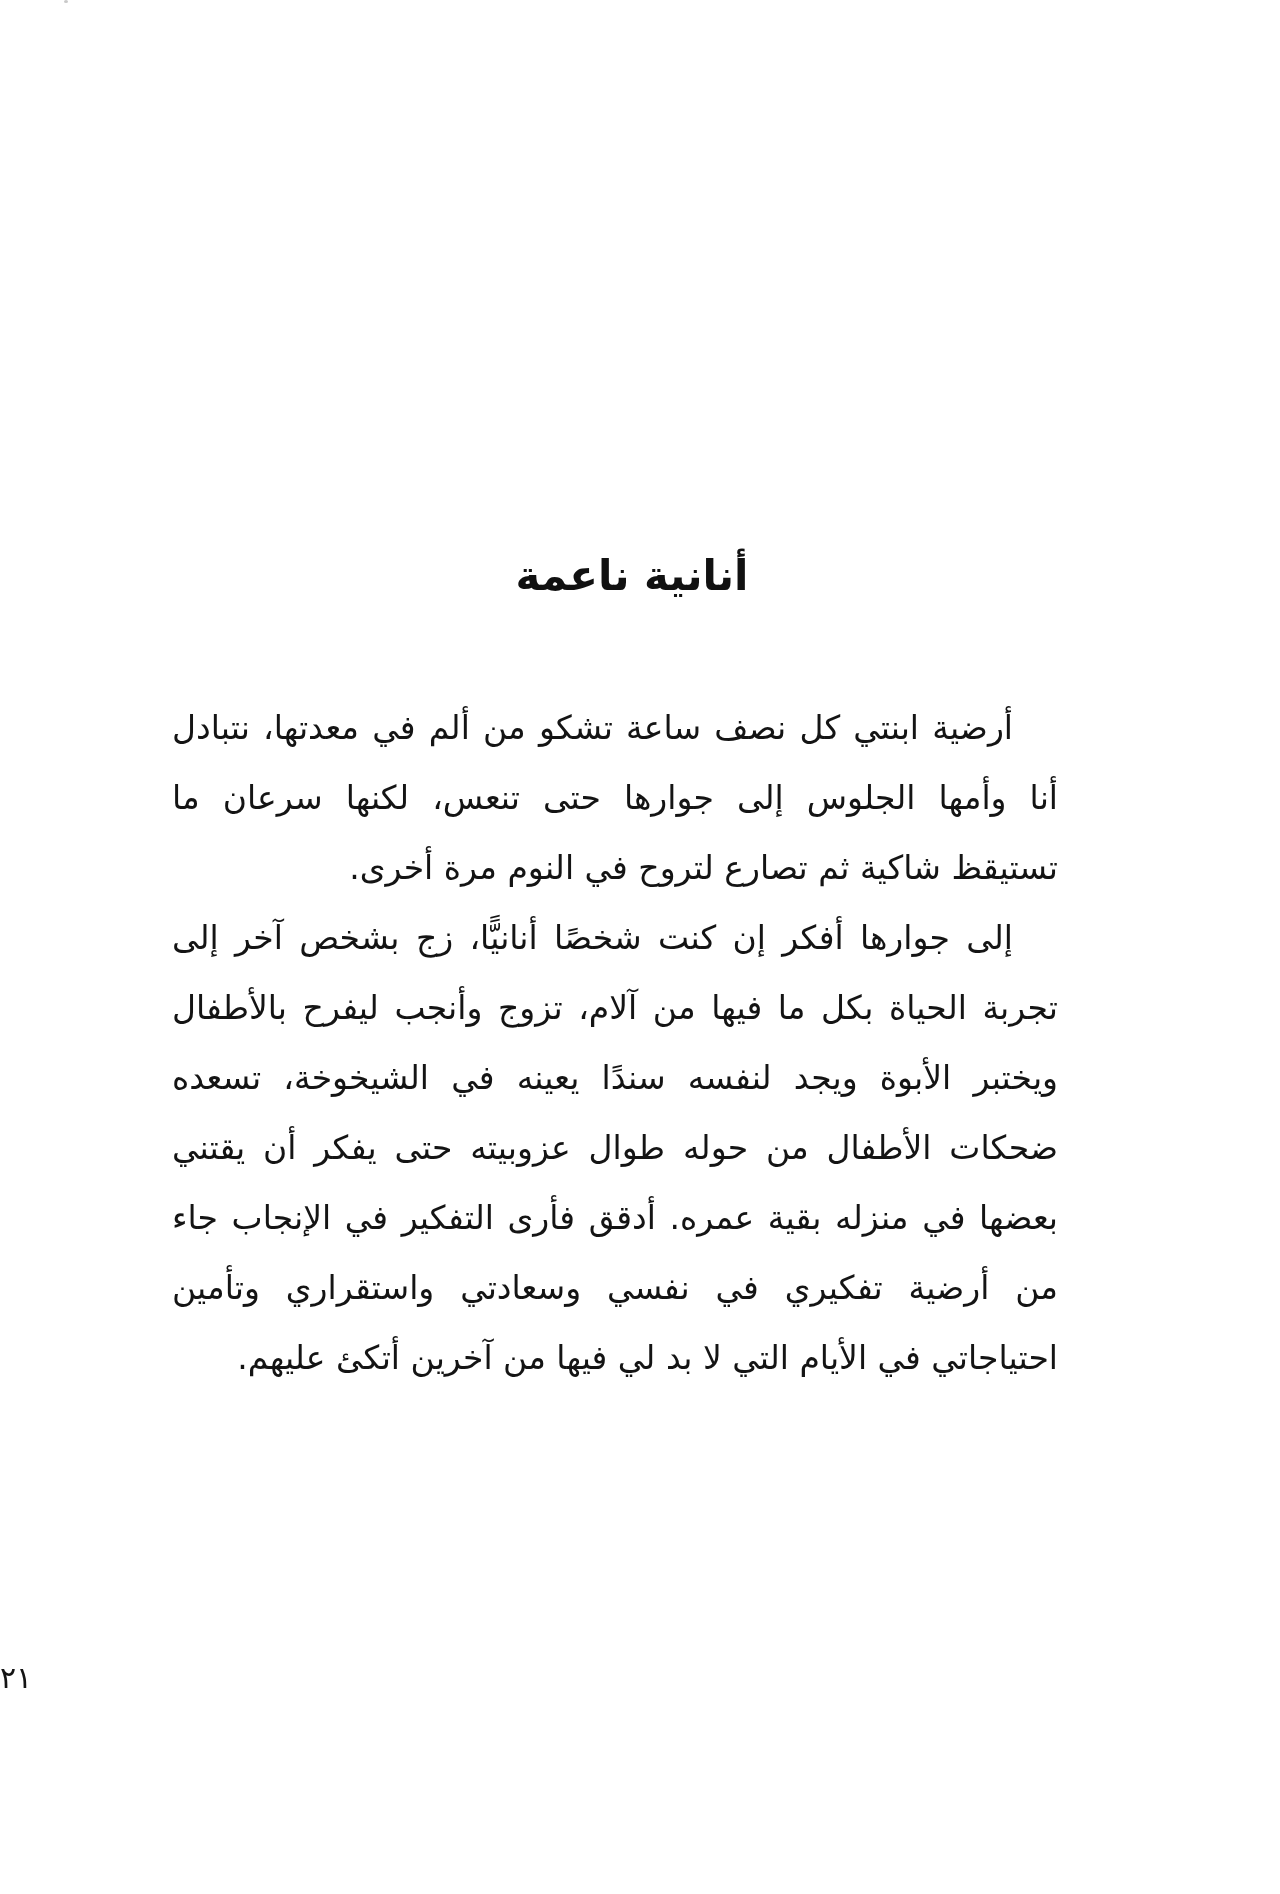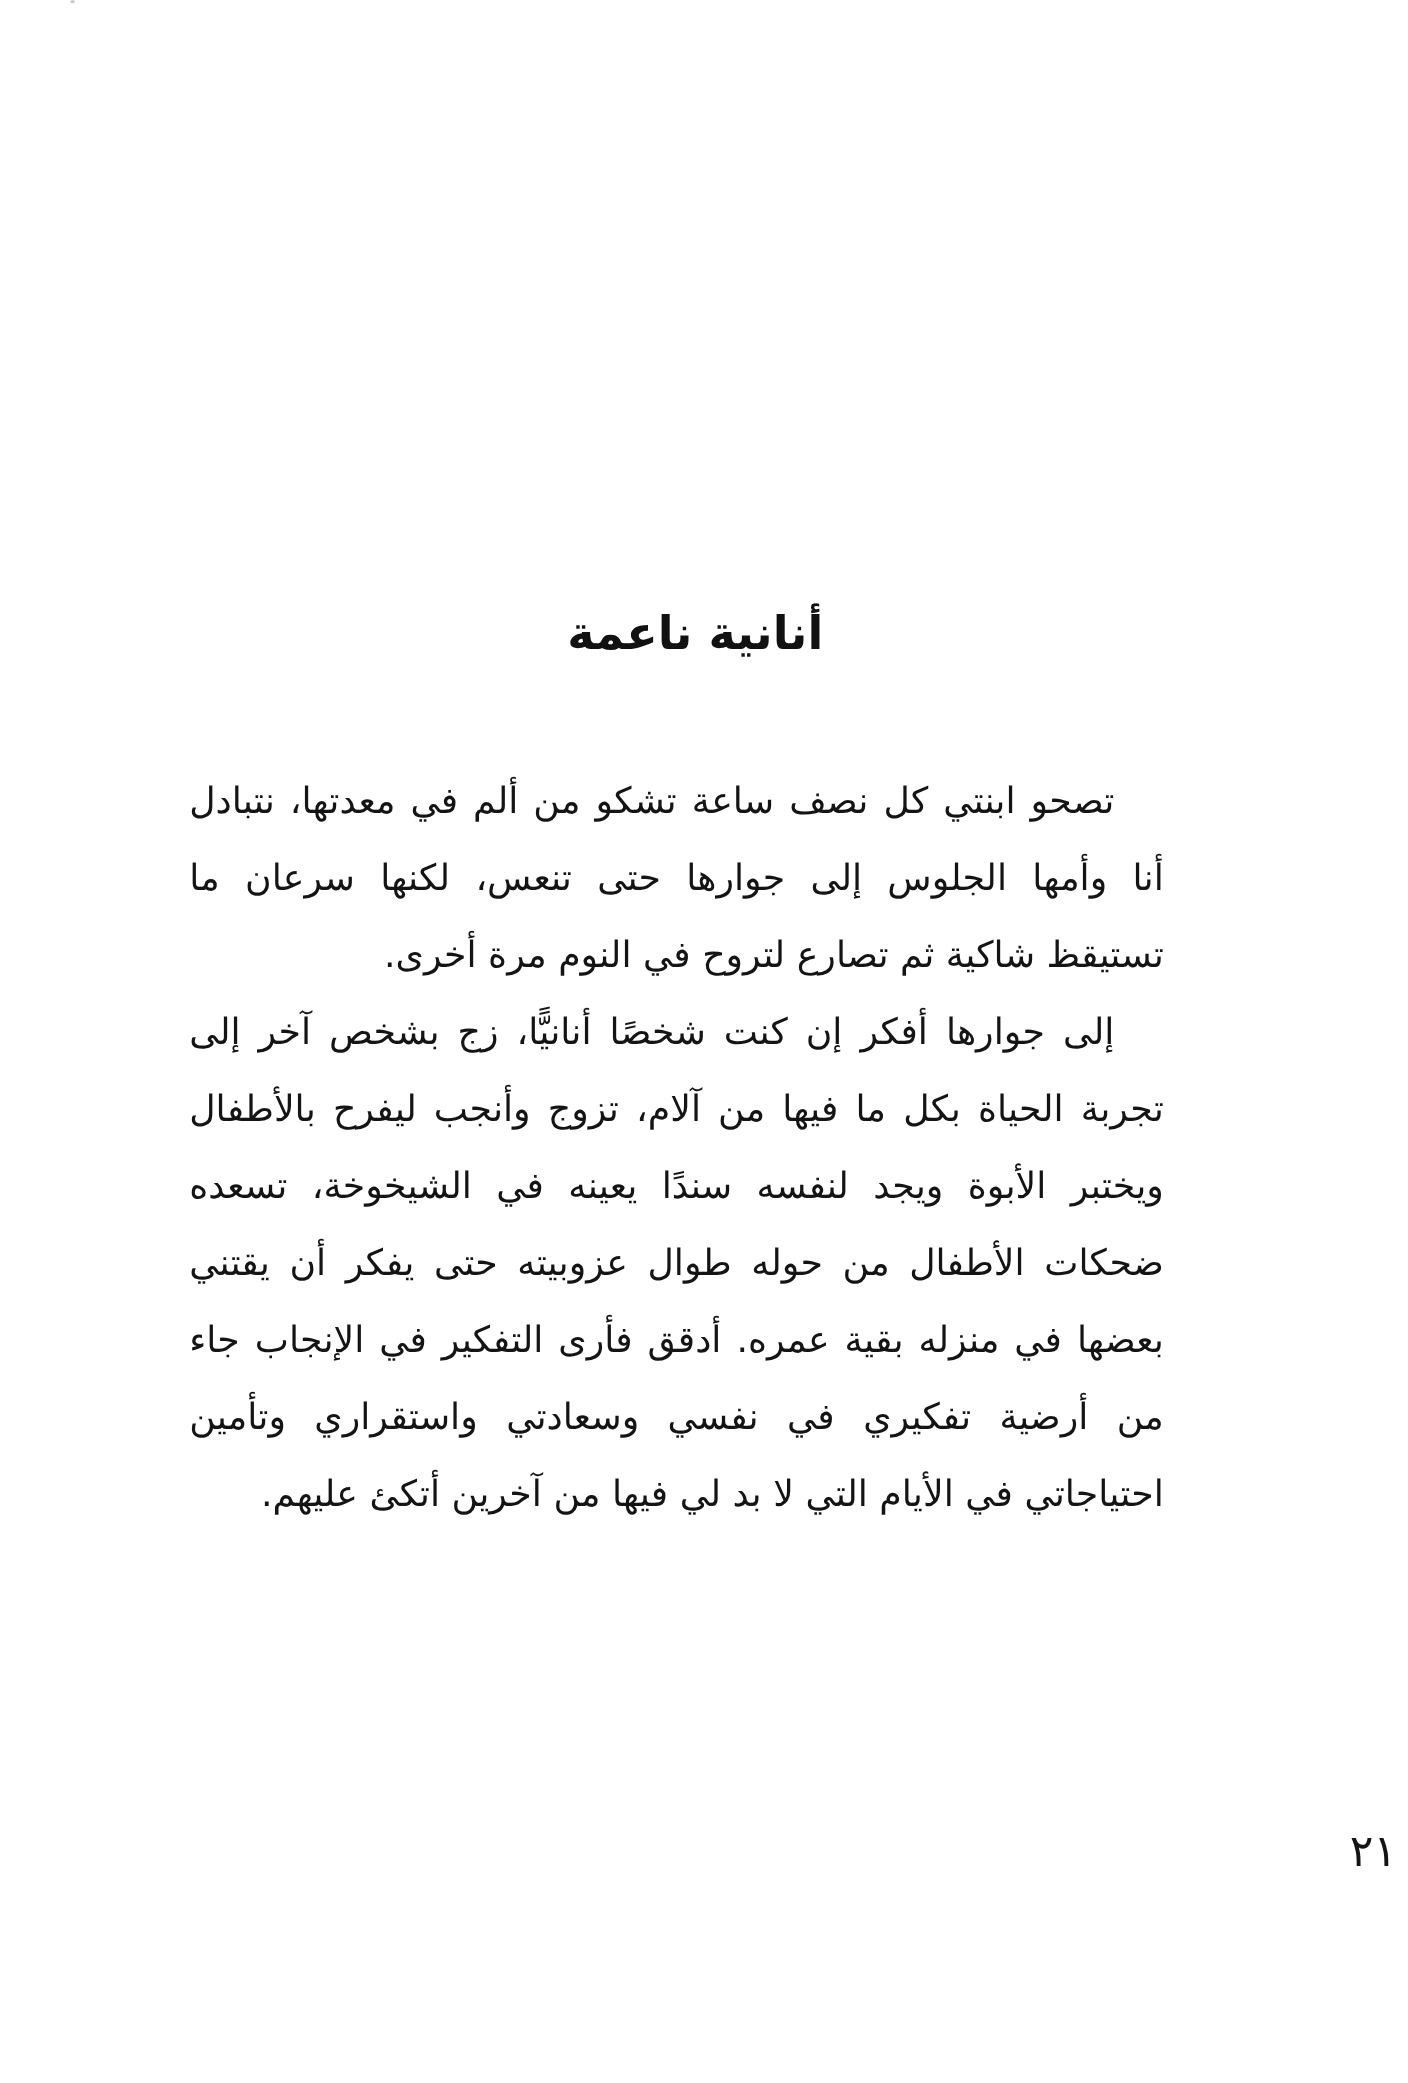--- a/index.html
+++ b/index.html
@@ -53,34 +53,34 @@
     margin: 0;
     padding: 0;
     text-indent: 45px; 
   }
   .page-number {
     position: absolute;
     top: 1660px;
     left: 0;
     width: 1270px;
     direction: rtl;
-    text-align: right;
-    font-size: 40px;
+    text-align: left;
+    font-size: 30px;
     color: #141414;
   }
 </style>
 </head>
 <body>
 
 <div class="book-page" dir="rtl">
 
   <div class="scan-speck"></div>
 
   <h1 class="chapter-title">أنانية ناعمة</h1>
 
   <div class="body-text">
-      <p>تصحو ابنتي كل نصف ساعة تشكو من ألم في معدتها، نتبادل أنا وأمها الجلوس إلى جوارها حتى تنعس، لكنها سرعان ما تستيقظ شاكية ثم تصارع لتروح في النوم مرة أخرى.</p>
+      <p>أرضية ابنتي كل نصف ساعة تشكو من ألم في معدتها، نتبادل أنا وأمها الجلوس إلى جوارها حتى تنعس، لكنها سرعان ما تستيقظ شاكية ثم تصارع لتروح في النوم مرة أخرى.</p>
       <p>إلى جوارها أفكر إن كنت شخصًا أنانيًّا، زج بشخص آخر إلى تجربة الحياة بكل ما فيها من آلام، تزوج وأنجب ليفرح بالأطفال ويختبر الأبوة ويجد لنفسه سندًا يعينه في الشيخوخة، تسعده ضحكات الأطفال من حوله طوال عزوبيته حتى يفكر أن يقتني بعضها في منزله بقية عمره. أدقق فأرى التفكير في الإنجاب جاء من أرضية تفكيري في نفسي وسعادتي واستقراري وتأمين احتياجاتي في الأيام التي لا بد لي فيها من آخرين أتكئ عليهم.</p>
     </div>
 
   <div class="page-number">٢١</div>
 
 </div>
 
 </body></html>

